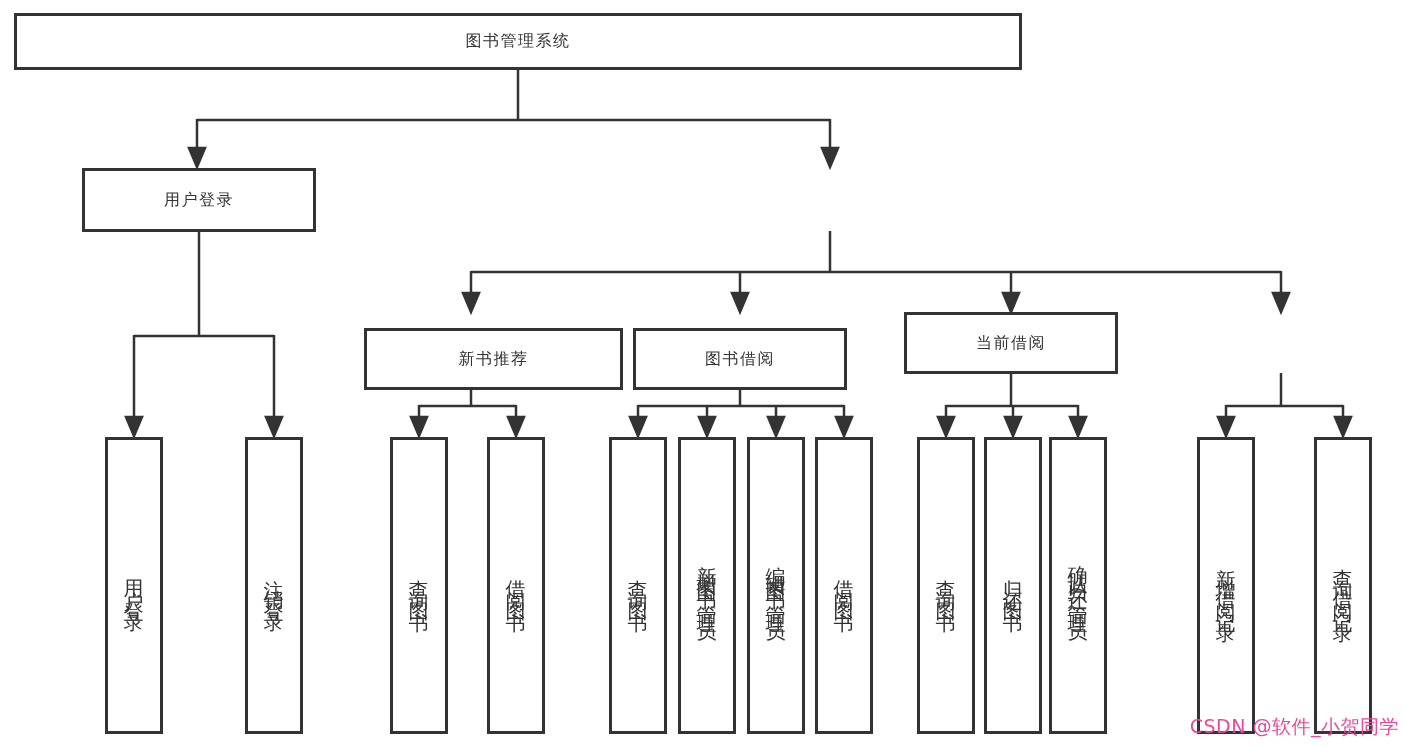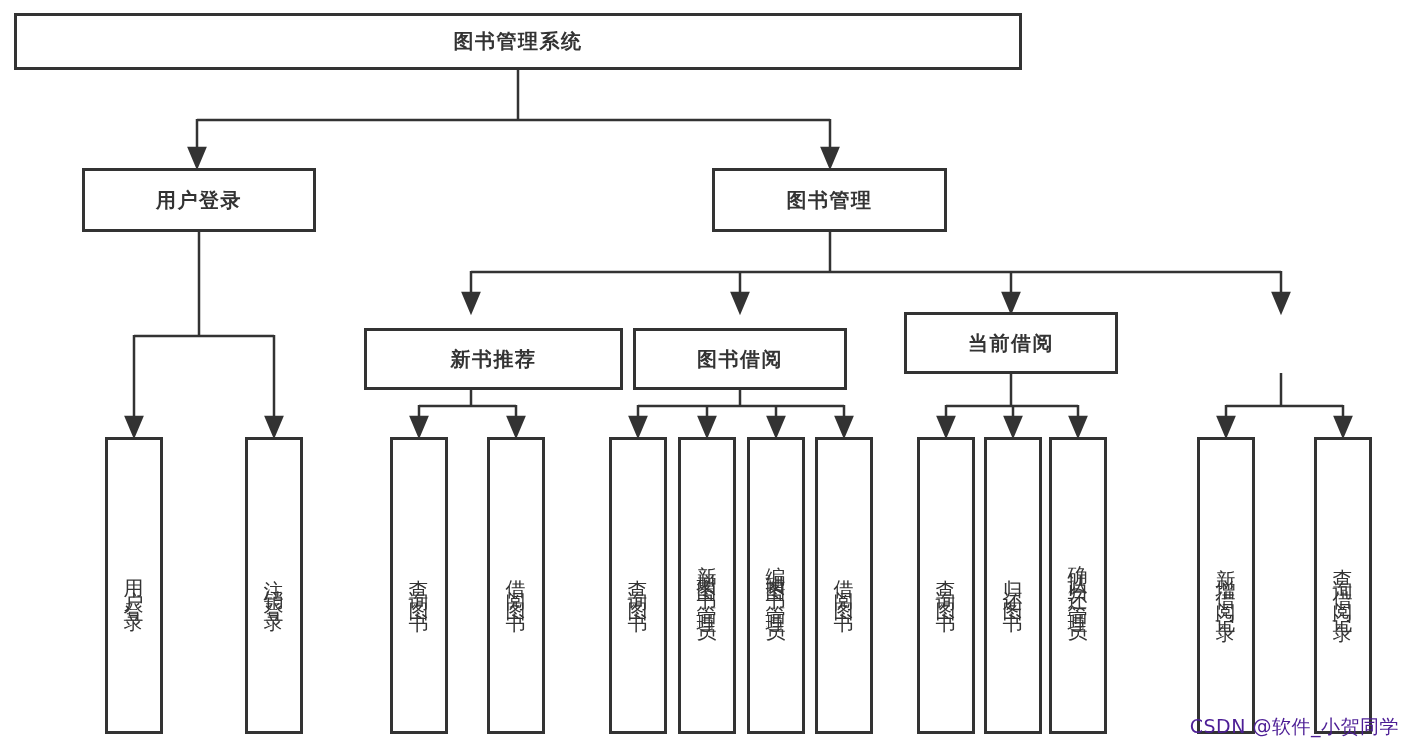--- a/index.html
+++ b/index.html
@@ -8,31 +8,31 @@
   .canvas {
     position:relative; width:1405px; height:747px;
     background:#ffffff; overflow:hidden;
   }
   svg.connectors { position:absolute; left:0; top:0; width:1405px; height:747px; }
   .node {
     position:absolute; border:3px solid #333333; background:#ffffff;
     display:flex; align-items:center; justify-content:center;
     color:#333333;
   }
-  .hbox { font-size:20px; letter-spacing:1.5px; font-weight:700; }
+  .hbox { font-size:16px; letter-spacing:1.5px; font-weight:400; }
   .vbox { top:437px; height:297px; width:58px; }
   .vtext {
     writing-mode:vertical-rl; text-orientation:mixed;
     font-size:20px; letter-spacing:11px; color:#333333; font-weight:500;
     line-height:1;
   }
   .vtext.long { letter-spacing:8px; }
   .watermark {
     position:absolute; right:6px; top:714px;
-    font-size:19px; color:#4c1d95; letter-spacing:0.5px;
+    font-size:19px; color:#ec4899; letter-spacing:0.5px;
     white-space:nowrap;
   }
 </style>
 </head>
 <body>
 
 <div class="canvas">
 
   <svg class="connectors" viewBox="0 0 1405 747" xmlns="http://www.w3.org/2000/svg">
     <g stroke="#333333" stroke-width="2.5" fill="#333333">
@@ -112,23 +112,20 @@
     </g>
   </svg>
 
   <div class="node hbox" style="left:14px; top:13px; width:1008px; height:57px;">
     <span>图书管理系统</span>
   </div>
 
   <div class="node hbox" style="left:82px; top:168px; width:234px; height:64px;">
     <span>用户登录</span>
   </div>
-  <div class="node hbox" style="left:712px; top:168px; width:235px; height:64px;">
-    <span>图书管理</span>
-  </div>
 
   <div class="node hbox" style="left:364px; top:328px; width:259px; height:62px;">
     <span>新书推荐</span>
   </div>
   <div class="node hbox" style="left:633px; top:312px; width:214px; height:62px;margin-top:16px;">
     <span>图书借阅</span>
   </div>
   <div class="node hbox" style="left:904px; top:312px; width:214px; height:62px;">
     <span>当前借阅</span>
   </div>

